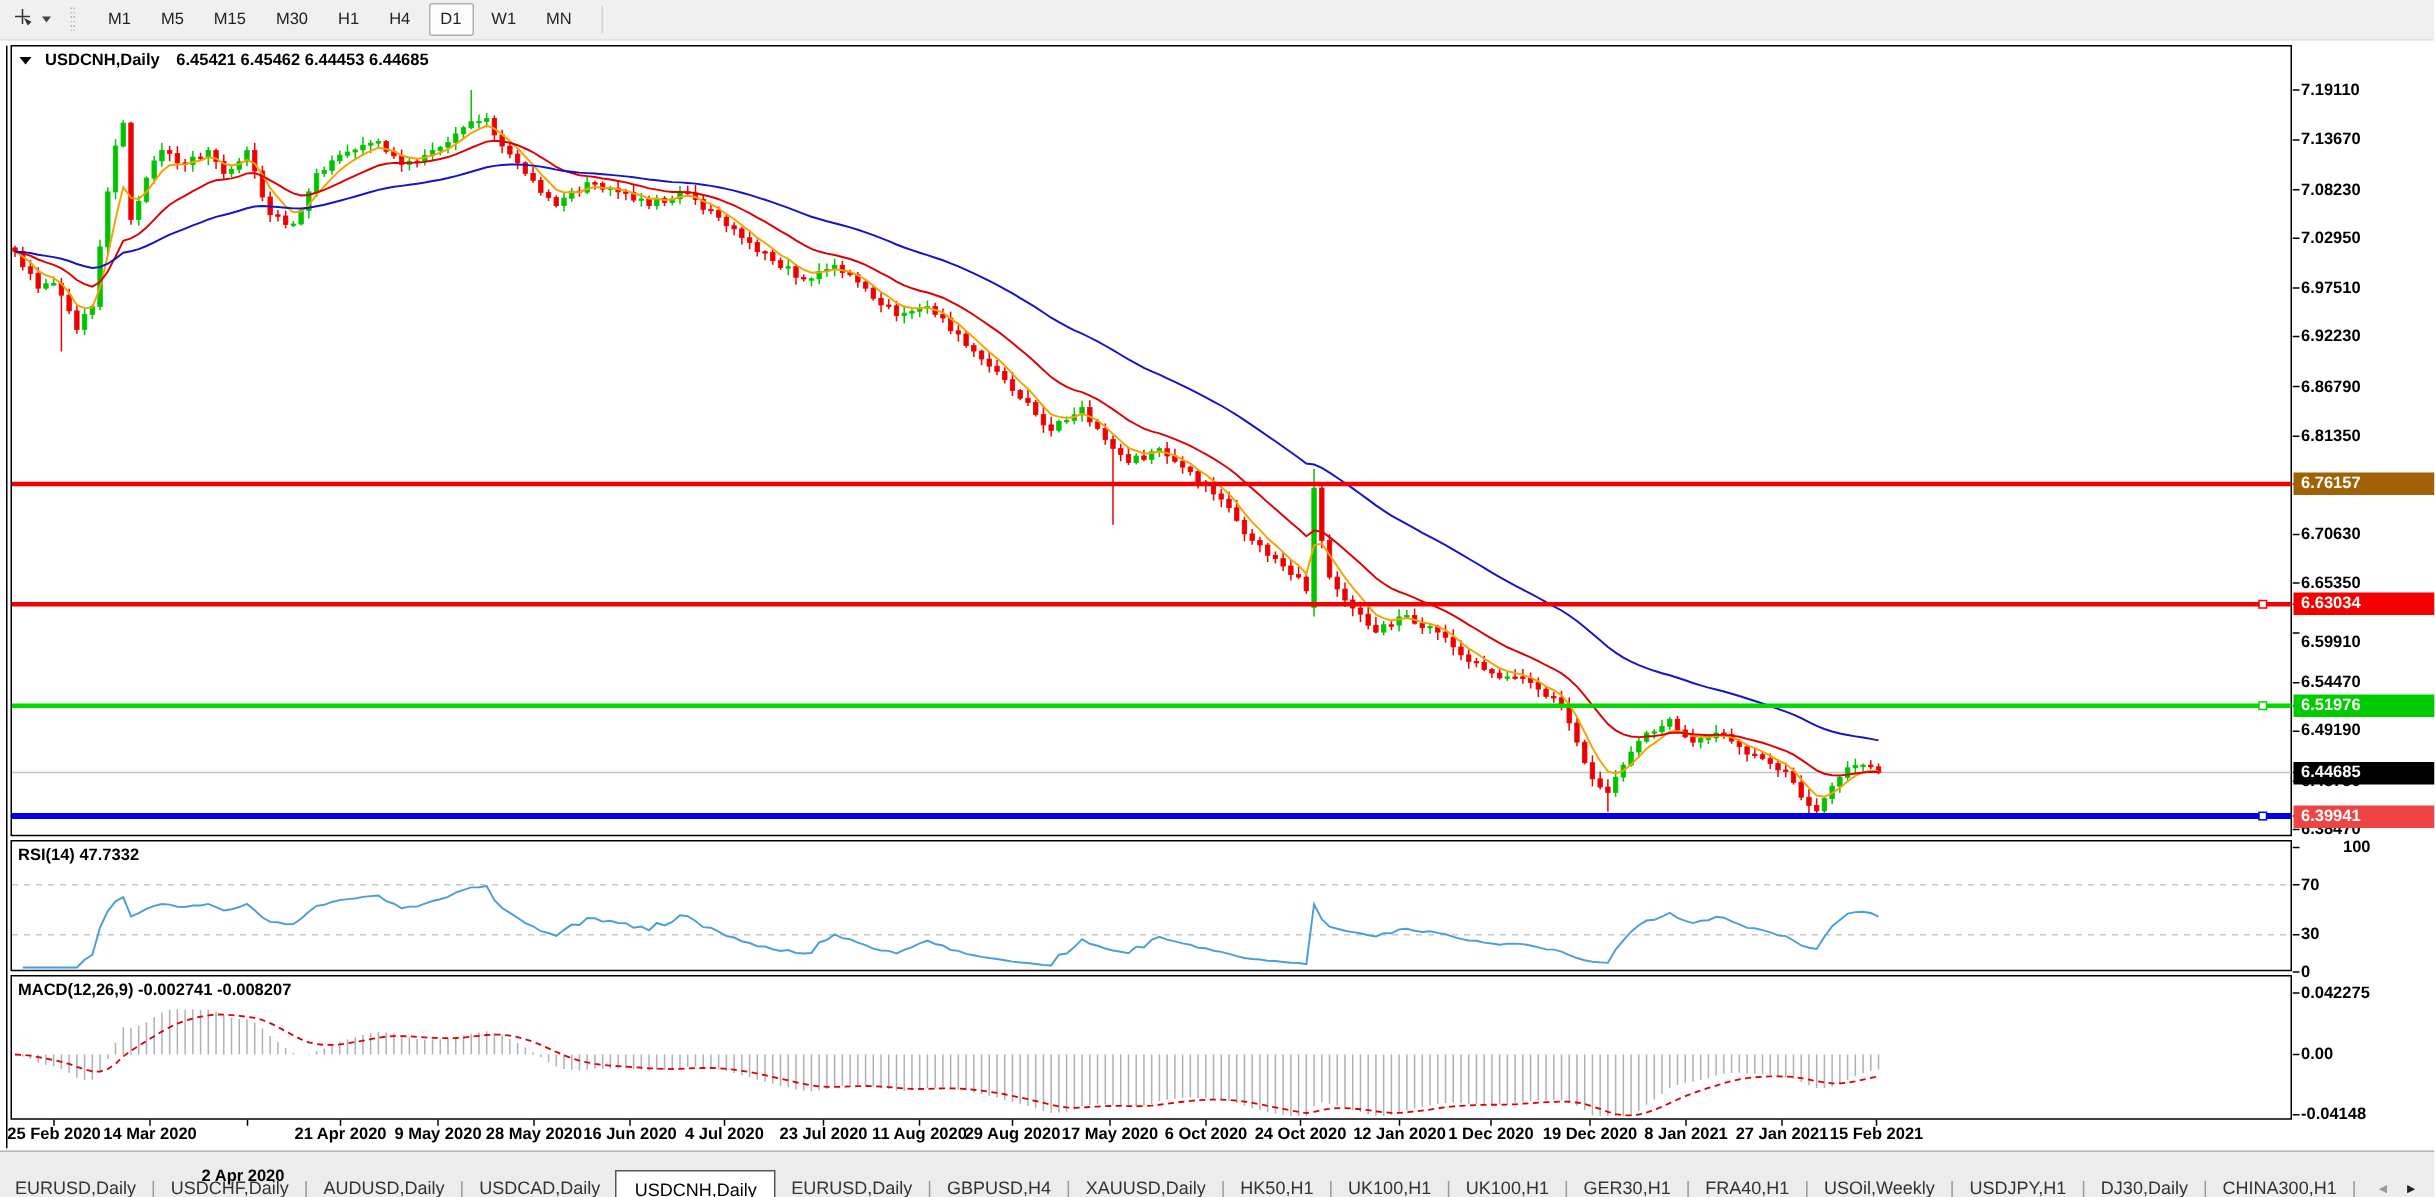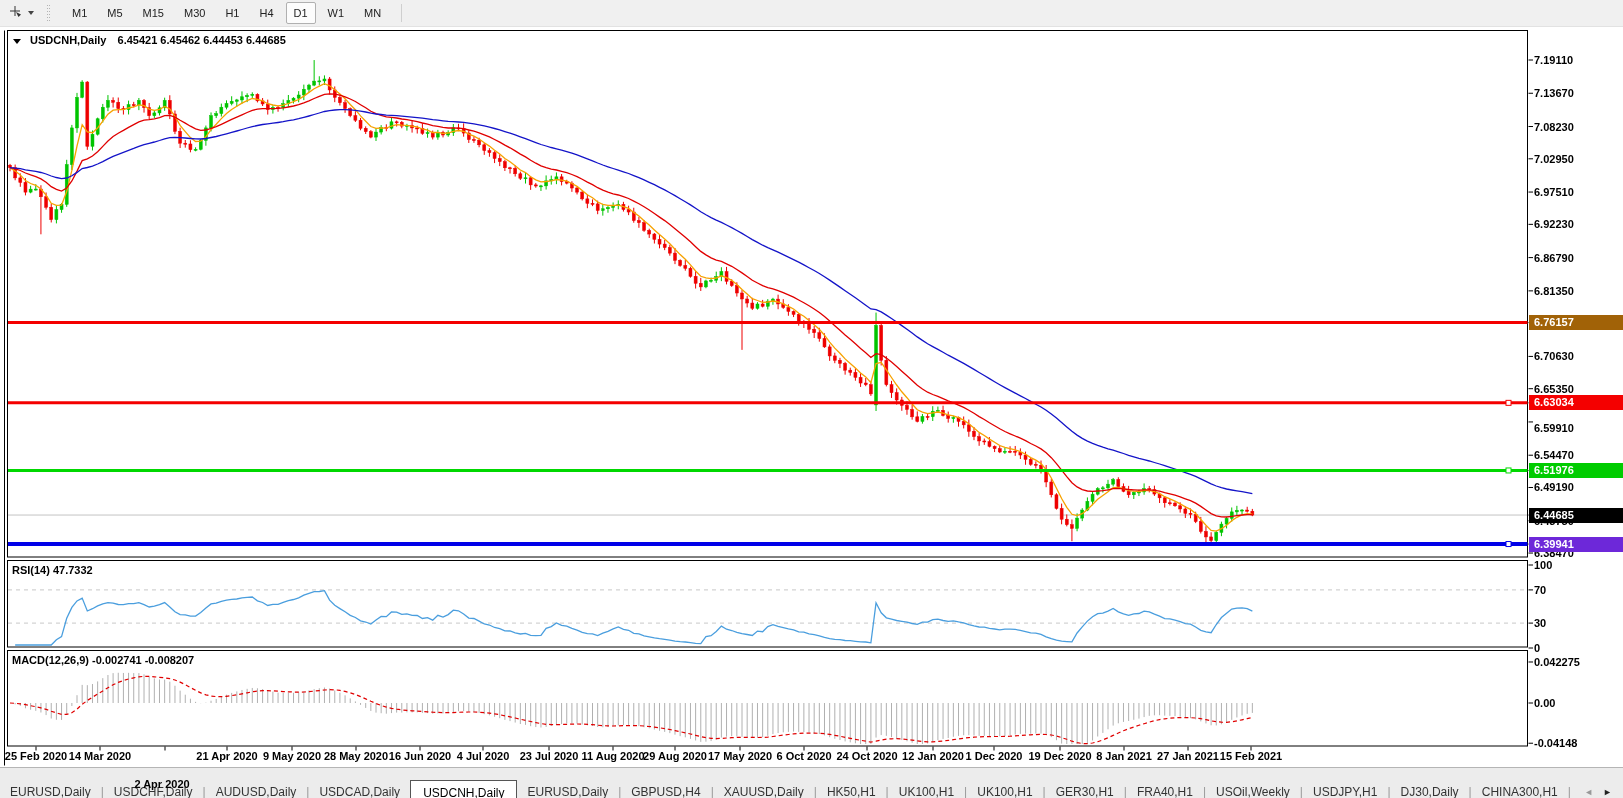--- a/index.html
+++ b/index.html
@@ -904,22 +904,22 @@
     <div class="axis-label" style="top: 381.689px;">6.65350</div>
     <div class="axis-label" style="top: 421px;">6.59910</div>
     <div class="axis-label" style="top: 448.209px;">6.54470</div>
     <div class="axis-label" style="top: 480.491px;">6.49190</div>
     <div class="axis-label" style="top: 513.751px;">6.43750</div>
     <div class="axis-label" style="top: 546.033px;">6.38470</div>
     <div class="badge" style="top: 315.115px; background: #a16207;">6.76157</div>
     <div class="badge" style="top: 395.349px; background: rgb(244, 0, 0);">6.63034</div>
     <div class="badge" style="top: 462.957px; background: rgb(0, 204, 0);">6.51976</div>
     <div class="badge" style="top: 507.534px; background: rgb(0, 0, 0);">6.44685</div>
-    <div class="badge" style="top: 536.539px; background: #6d28d9;">6.39941</div>
-    <div class="axis-label" style="top: 558px;">100</div>
+    <div class="badge" style="top: 536.539px; background: #ef4444;">6.39941</div>
+    <div class="axis-label" style="top: 558px; margin-left: 28px;">100</div>
     <div class="axis-label" style="top: 582.9px;">70</div>
     <div class="axis-label" style="top: 616.1px;">30</div>
     <div class="axis-label" style="top: 641px;">0</div>
     <div class="axis-label" style="top: 654.997px;">0.042275</div>
     <div class="axis-label" style="top: 696px;">0.00</div>
     <div class="axis-label" style="top: 736.231px;">-0.04148</div>
     <div class="date-label" style="left: 36px;">25 Feb 2020</div>
     <div class="date-label" style="left: 100px;">14 Mar 2020</div>
     <div class="date-label" style="left: 162px; margin-top: 28px;">2 Apr 2020</div>
     <div class="date-label" style="left: 227px;">21 Apr 2020</div>

